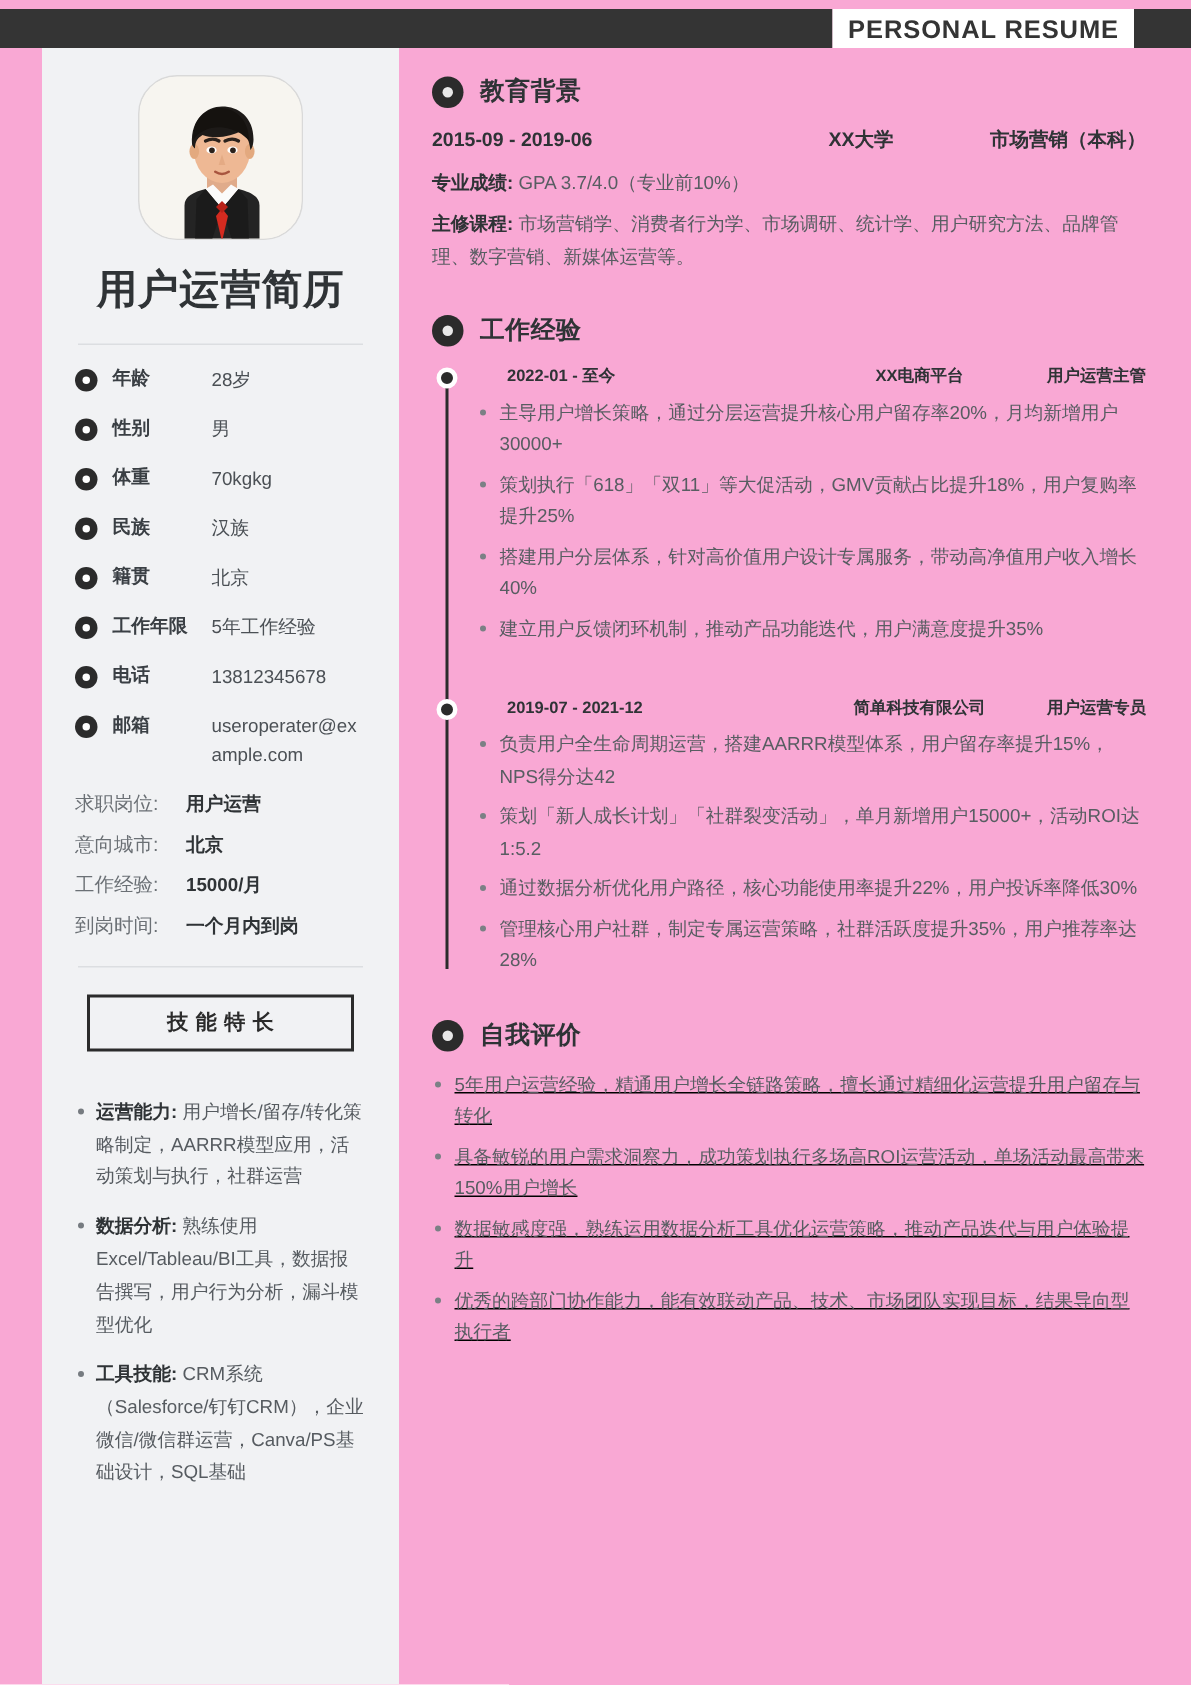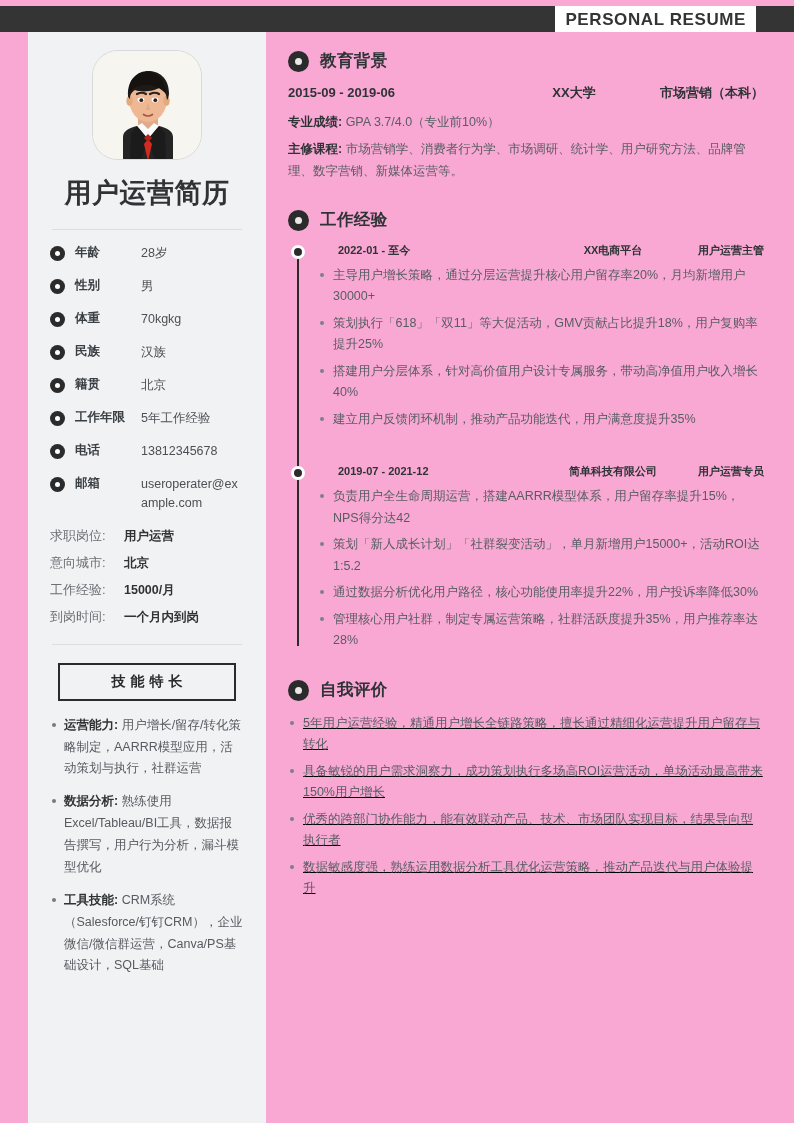--- a/index.html
+++ b/index.html
@@ -154,21 +154,21 @@
     margin: 18px 8px 0 8px;
     border: 2px solid #2b2b2b;
     padding: 8px 6px;
     text-align: center;
     font-size: 14px;
     font-weight: bold;
     letter-spacing: 5px;
     color: #2b2b2b;
     text-indent: 5px;
   }
-  .skill-list { margin-top: 14px; }
+  .skill-list { margin-top: 30px; }
   .skill-item {
     display: flex;
     margin-bottom: 11px;
   }
   .skill-bullet {
     flex: 0 0 auto;
     width: 4px; height: 4px;
     border-radius: 50%;
     background: #767b80;
     margin: 8px 8px 0 2px;
@@ -550,23 +550,23 @@
         <div class="eval-item">
           <span class="eval-dot"></span>
           <span class="eval-text">5年用户运营经验，精通用户增长全链路策略，擅长通过精细化运营提升用户留存与转化</span>
         </div>
         <div class="eval-item">
           <span class="eval-dot"></span>
           <span class="eval-text">具备敏锐的用户需求洞察力，成功策划执行多场高ROI运营活动，单场活动最高带来150%用户增长</span>
         </div>
         <div class="eval-item">
           <span class="eval-dot"></span>
-          <span class="eval-text">优秀的跨部门协作能力，能有效联动产品、技术、市场团队实现目标，结果导向型执行者</span>
+          <span class="eval-text">数据敏感度强，熟练运用数据分析工具优化运营策略，推动产品迭代与用户体验提升</span>
         </div>
         <div class="eval-item">
           <span class="eval-dot"></span>
-          <span class="eval-text">数据敏感度强，熟练运用数据分析工具优化运营策略，推动产品迭代与用户体验提升</span>
+          <span class="eval-text">优秀的跨部门协作能力，能有效联动产品、技术、市场团队实现目标，结果导向型执行者</span>
         </div>
       </div>
     </div>
 
   </div>
 </div>
 
 </body></html>

